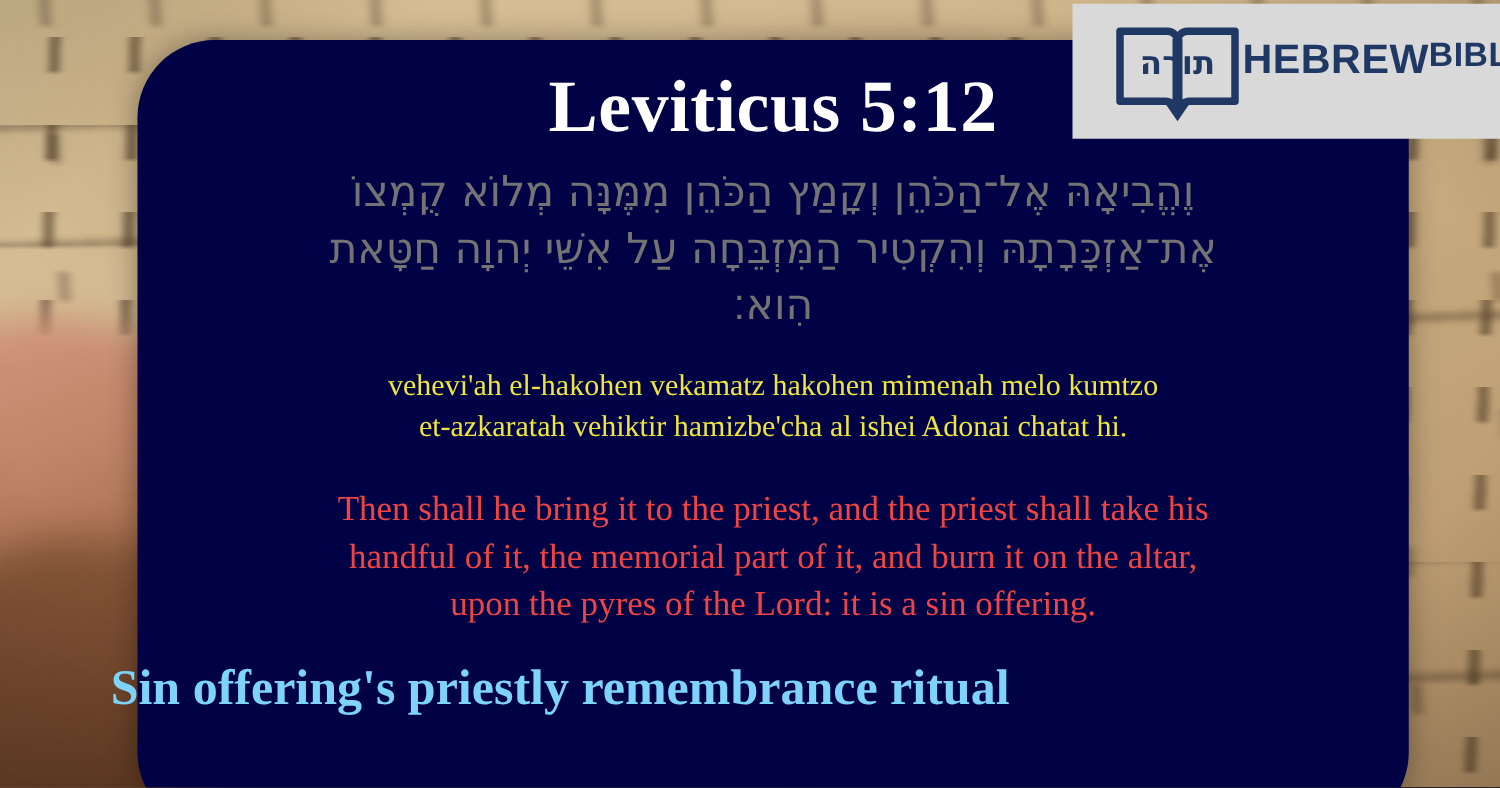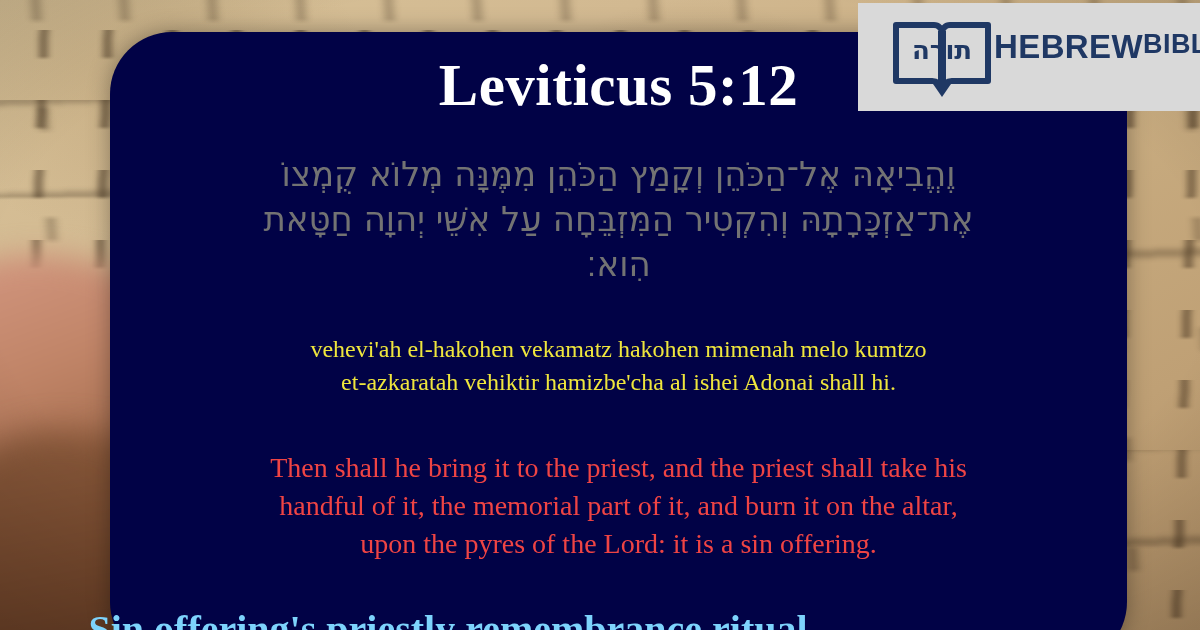--- a/index.html
+++ b/index.html
@@ -108,21 +108,20 @@
   
   #content {
     position: absolute;
     left: 110px;
     top: 32px;
     width: 1017px;
     height: 598px;
     display: flex;
     flex-direction: column;
     align-items: center;
-    gap: 20px;
   }
   #verse-title {
     margin-top: 22px;
     color: #ffffff;
     font-size: 59px;
     font-weight: bold;
     letter-spacing: .5px;
     line-height: 1.08;
     text-align: center;
   }
@@ -217,21 +216,21 @@
     <div id="verse-title">Leviticus 5:12</div>
 
     <div id="hebrew-block">
       <div class="heb-line">וֶהֱבִיאָהּ אֶל־הַכֹּהֵן וְקָמַץ הַכֹּהֵן מִמֶּנָּה מְלוֹא קֻמְצוֹ</div>
       <div class="heb-line">אֶת־אַזְכָּרָתָהּ וְהִקְטִיר הַמִּזְבֵּחָה עַל אִשֵּׁי יְהוָה חַטָּאת</div>
       <div class="heb-line">הִוא׃</div>
     </div>
 
     <div id="translit-block">
       <div>vehevi'ah el-hakohen vekamatz hakohen mimenah melo kumtzo</div>
-      <div>et-azkaratah vehiktir hamizbe'cha al ishei Adonai shall hi.</div>
+      <div>et-azkaratah vehiktir hamizbe'cha al ishei Adonai chatat hi.</div>
     </div>
 
     <div id="translation-block">
       <div>Then shall he bring it to the priest, and the priest shall take his</div>
       <div>handful of it, the memorial part of it, and burn it on the altar,</div>
       <div>upon the pyres of the Lord: it is a sin offering.</div>
     </div>
 
     <div id="caption">Sin offering's priestly remembrance ritual</div>
   </div>

